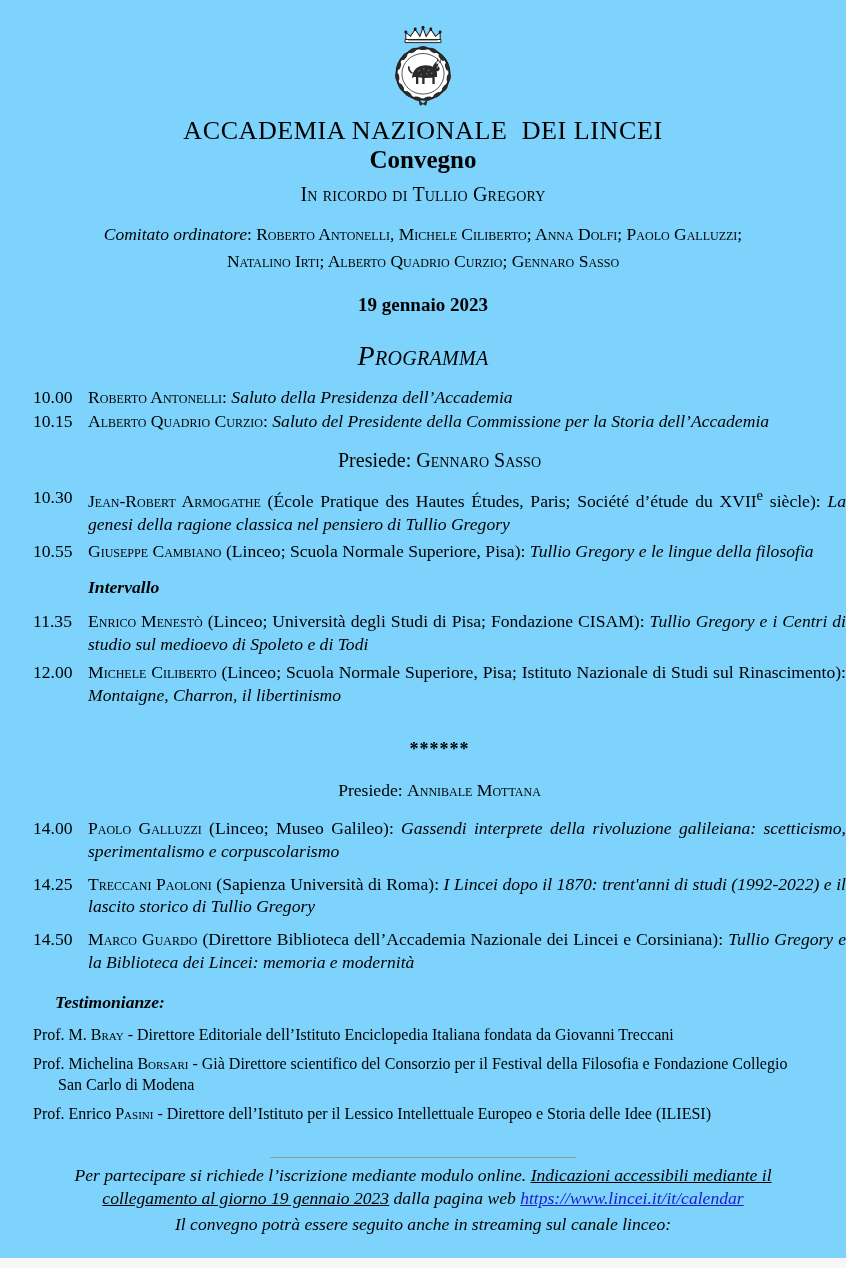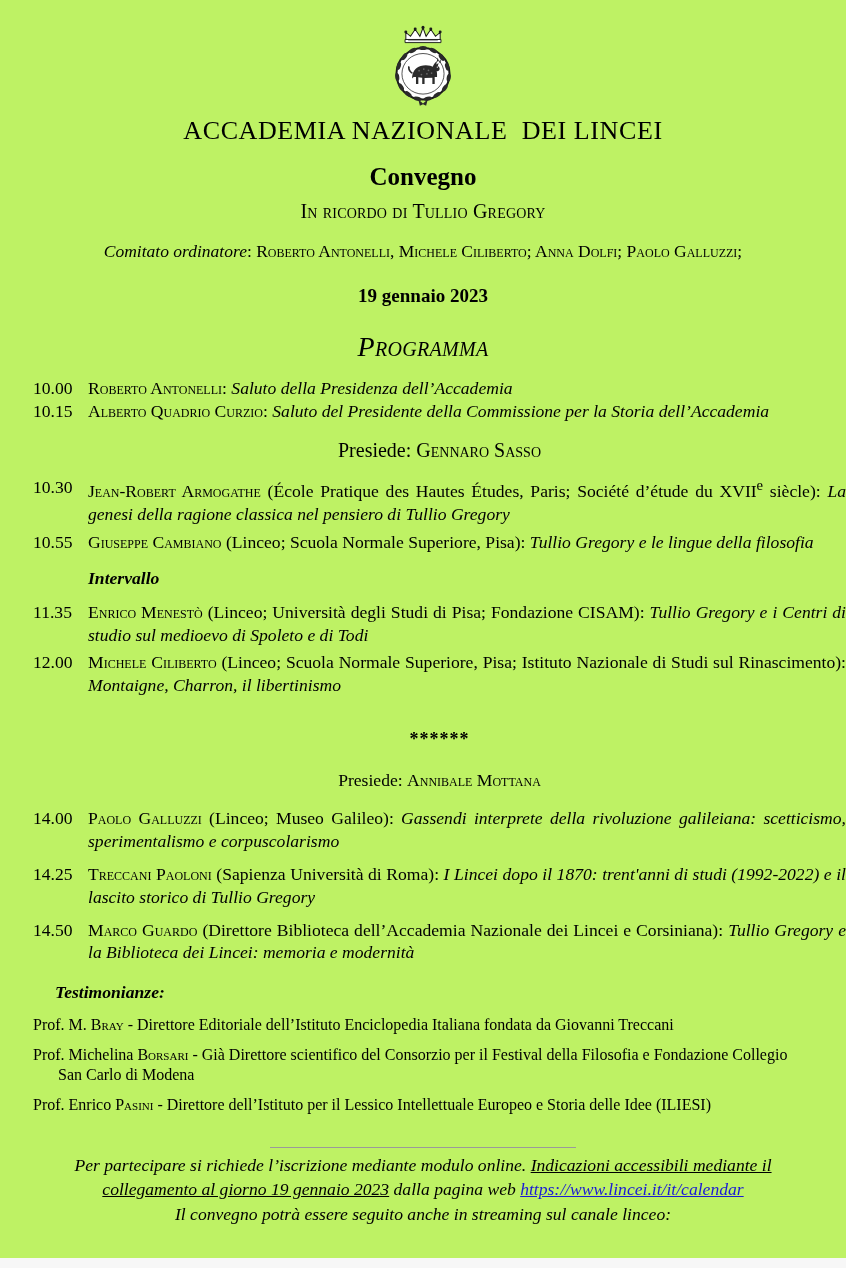--- a/index.html
+++ b/index.html
@@ -13,21 +13,21 @@
     height: 1268px;
     font-family: "Liberation Serif", "DejaVu Serif", serif;
     color: #000000;
     position: relative;
     overflow: hidden;
   }
   .page {
     position: relative;
     width: 846px;
     height: 1268px;
-    background: #bef264;
+    background: #7dd3fc;
     box-sizing: border-box;
     padding: 0;
   }
 
   
   .emblem-wrap {
     text-align: center;
     padding-top: 22px;
     height: 92px;
   }
@@ -49,21 +49,20 @@
     text-align: center;
     font-size: 13.5px;
     letter-spacing: 0.3px;
     margin-top: 10px;
     white-space: pre;
   }
   .convegno {
     text-align: center;
     font-weight: bold;
     font-size: 25px;
-    margin-top: 17px;
   }
   .in-ricordo {
     text-align: center;
     font-size: 20px;
     margin-top: 9px;
     letter-spacing: 0.2px;
   }
   .sc {
     font-variant: small-caps;
   }
@@ -292,20 +291,21 @@
 
   <div class="academy-title">ACCADEMIA NAZIONALE  DEI LINCEI</div>
   <div class="convegno">Convegno</div>
 
   <div class="in-ricordo">
     <span class="sc">In ricordo di </span><span class="sc">Tullio Gregory</span>
   </div>
 
   <div class="committee">
     <div><span class="lead">Comitato ordinatore</span><span class="sc">: Roberto Antonelli, Michele Ciliberto; Anna Dolfi; Paolo Galluzzi;</span></div>
+    <div class="sc">Natalino Irti; Alberto Quadrio Curzio; Gennaro Sasso</div>
   </div>
 
   <div class="date-line">19 gennaio 2023</div>
   <div class="programma sc">Programma</div>
 
   <div class="program">
 
     <div class="entry">
       <span class="time">10.00</span>
       <span class="body"><span class="sc">Roberto Antonelli</span><span>: </span><span class="title-it">Saluto della Presidenza dell’Accademia</span></span>

